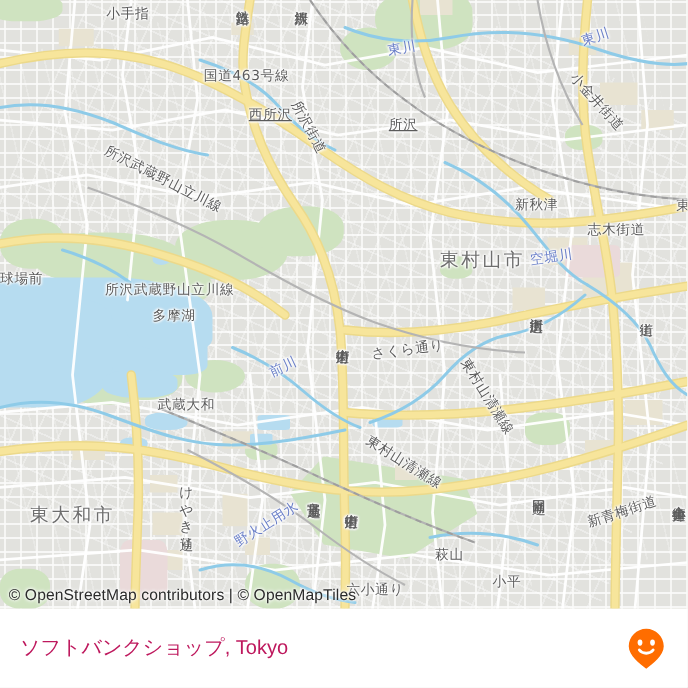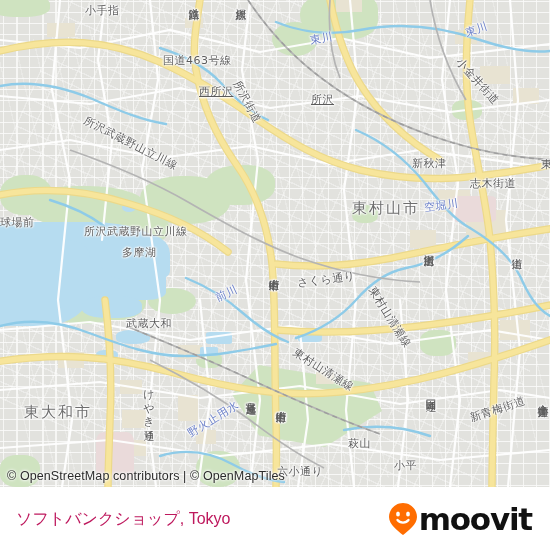--- a/index.html
+++ b/index.html
@@ -345,17 +345,16 @@
 
   <div class="footer">
     <div class="footer-title">ソフトバンクショップ, Tokyo</div>
     <div class="logo">
       <svg width="30" height="34" viewBox="0 0 30 34">
         <path d="M15 1 C7.3 1 1 7.3 1 15 C1 22.5 10 29 15 33 C20 29 29 22.5 29 15 C29 7.3 22.7 1 15 1 Z" fill="#ff6d00"></path>
         <ellipse cx="10" cy="12" rx="1.9" ry="2.5" fill="#ffffff"></ellipse>
         <ellipse cx="20" cy="12" rx="1.9" ry="2.5" fill="#ffffff"></ellipse>
         <path d="M9.5 18 C12 21.4 18 21.4 20.5 18" fill="none" stroke="#ffffff" stroke-width="2.3" stroke-linecap="round"></path>
       </svg>
-      <span class="logo-word">moovit</span>
     </div>
   </div>
 
 </div>
 
 </body></html>

